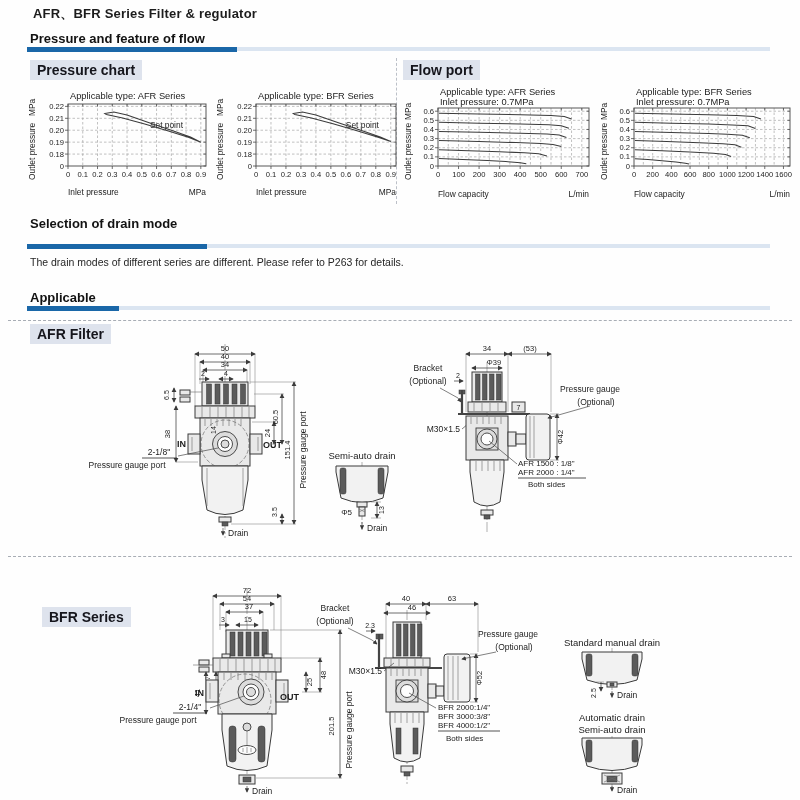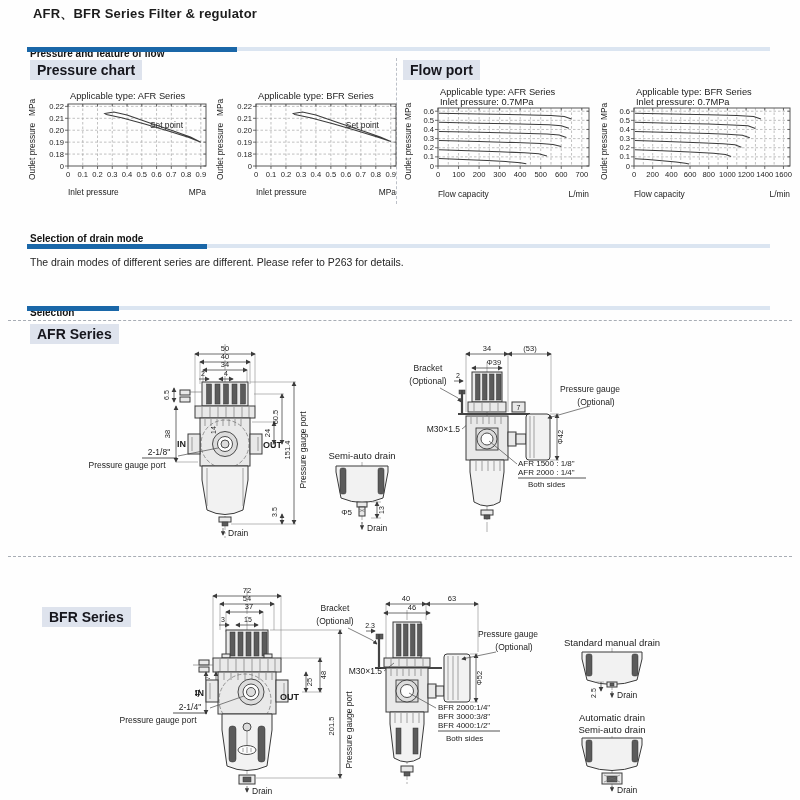--- a/index.html
+++ b/index.html
@@ -1,20 +1,20 @@
 <!DOCTYPE html>
 <html><head>
 <meta charset="utf-8">
 <style>
   html,body{margin:0;padding:0;}
   body{width:800px;height:800px;position:relative;background:#fefefe;
        font-family:"Liberation Sans",sans-serif;color:#1c1c1c;overflow:hidden;}
   .abs{position:absolute;}
   .page-title{left:33px;top:5px;font-size:13px;font-weight:bold;letter-spacing:.2px;}
-  .sec-head{font-size:10px;font-weight:bold;color:#121212;margin-top:17px;}
+  .sec-head{font-size:13px;font-weight:bold;color:#121212;}
   .bar-dark{height:5px;background:#1a67a8;}
   .bar-light{height:4px;background:#dbe5f1;}
   .badge{background:#dee3ed;font-size:14px;font-weight:bold;padding:2px 7px;color:#15151c;}
   .note{font-size:10.5px;color:#262626;}
   .vsep{border-left:1px dashed #bcc0c8;width:0;}
   .hsep{border-top:1px dashed #a8adb5;height:0;}
   svg{overflow:visible;}
   svg text{font-family:"Liberation Sans",sans-serif;fill:#1c1c1c;}
   
   .cbox{fill:none;stroke:#565656;stroke-width:1;}
@@ -378,26 +378,26 @@
     <polyline points="38.9,62.6 70.7,63.6 103.4,64.7 126.7,65.7 138.9,66.8 145.4,69.2" class="ccurve"></polyline>
     <polyline points="38.9,71.7 66.0,72.8 94.0,74.1 117.4,75.3 129.5,76.4 135.1,78.6" class="ccurve"></polyline>
     <polyline points="38.9,80.7 52.0,81.6 66.0,82.7 80.0,84.0 89.4,85.2 93.1,86.1" class="ccurve"></polyline>
   </svg>
 
 <div class="abs sec-head" style="left:30px;top:216px;">Selection of drain mode</div>
 <div class="abs bar-dark" style="left:27px;top:244px;width:180px;"></div>
 <div class="abs bar-light" style="left:207px;top:244px;width:563px;"></div>
 <div class="abs note" style="left:30px;top:256px;">The drain modes of different series are different. Please refer to P263 for details.</div>
 
-<div class="abs sec-head" style="left:30px;top:290px;">Selection</div>
+<div class="abs sec-head" style="left:30px;top:290px;">Applicable</div>
 <div class="abs bar-dark" style="left:27px;top:306px;width:92px;"></div>
 <div class="abs bar-light" style="left:119px;top:306px;width:651px;"></div>
 <div class="abs hsep" style="left:8px;top:320px;width:784px;"></div>
 
-<div class="abs badge" style="left:30px;top:324px;">AFR Series</div>
+<div class="abs badge" style="left:30px;top:324px;">AFR Filter</div>
 
 <svg class="abs" style="left:30px;top:338px;" width="740" height="212">
 
   <g>
     <line x1="195" y1="6" x2="195" y2="200" class="cl"></line>
 
     <line x1="165" y1="16" x2="165" y2="68" class="ext"></line>
       <line x1="225" y1="16" x2="225" y2="68" class="ext"></line>
     <line x1="170" y1="24" x2="170" y2="46" class="ext"></line>
       <line x1="220" y1="24" x2="220" y2="46" class="ext"></line>

